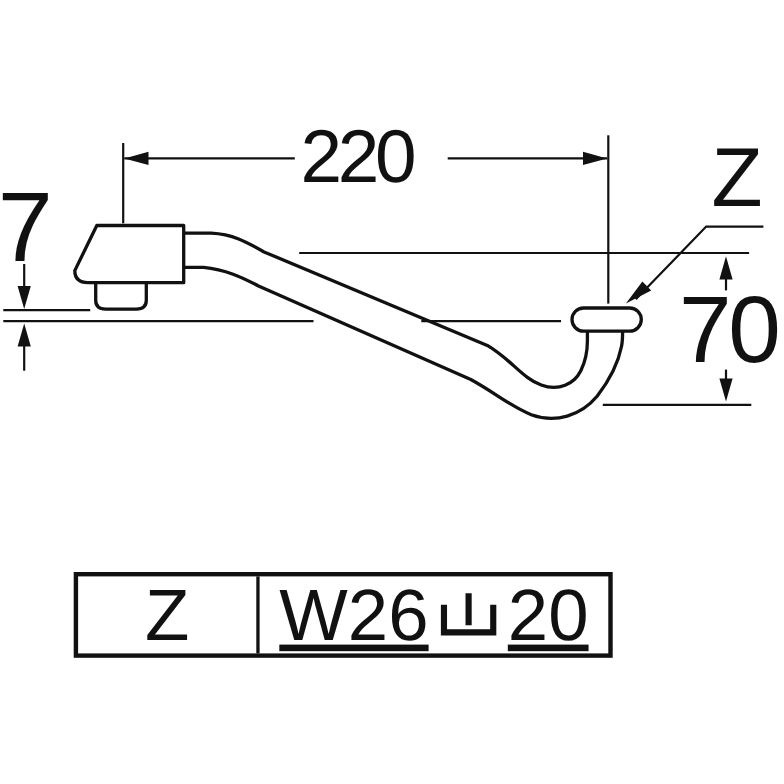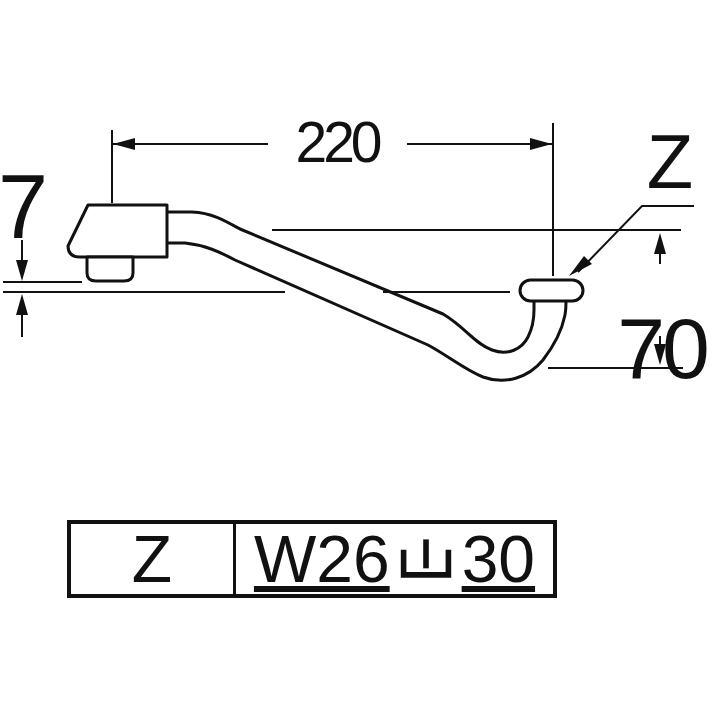--- a/index.html
+++ b/index.html
@@ -13,23 +13,23 @@
     overflow: hidden;
   }
   .drawing-svg { position:absolute; left:0; top:0; color: var(--ink); }
   .dim-label {
     position: absolute;
     transform: translate(-50%, -52%);
     line-height: 1;
     white-space: nowrap;
     color: var(--ink);
   }
-  .dim-220 { left:337px; top:144px; font-size:57px; letter-spacing:-4px; }
+  .dim-220 { left:324px; top:144px; font-size:68px; letter-spacing:-4px; }
   .dim-7   { left:23px;  top:209px; font-size:90px; }
-  .dim-70  { left:662px; top:302px; font-size:86px; letter-spacing:-3px;margin-top:48px; }
+  .dim-70  { left:662px; top:302px; font-size:86px; letter-spacing:-3px; }
   .z-callout { left:670px; top:164px; font-size:76px; }
   .spec-table {
     position:absolute; left:67px; top:520px;
     width:490px; height:78px;
     border:4px solid var(--ink);
     box-sizing:border-box;
     display:flex;
     background: var(--bg);
   }
   .spec-cell {
@@ -104,17 +104,17 @@
   <div class="dim-label z-callout">Z</div>
 
   <div class="spec-table">
     <div class="spec-cell key">Z</div>
     <div class="spec-cell value">
       <span>W26</span>
       <svg class="yama-glyph" width="56" height="48" viewBox="0 0 60 46" stroke="currentColor" fill="none" stroke-width="6">
         <path d="M30,2 V33"></path>
         <path d="M6,13 V40 H54 V13"></path>
       </svg>
-      <span>30</span>
+      <span>20</span>
     </div>
   </div>
 
 </div>
 
 </body></html>

